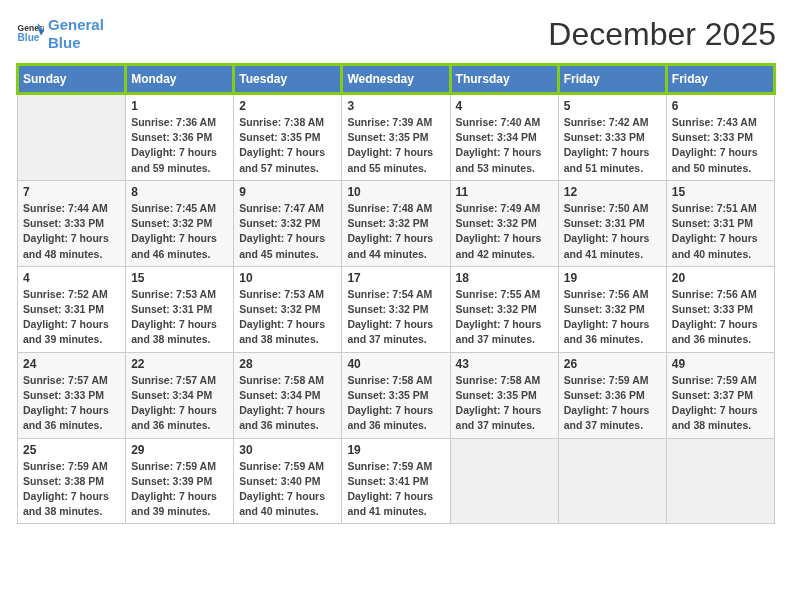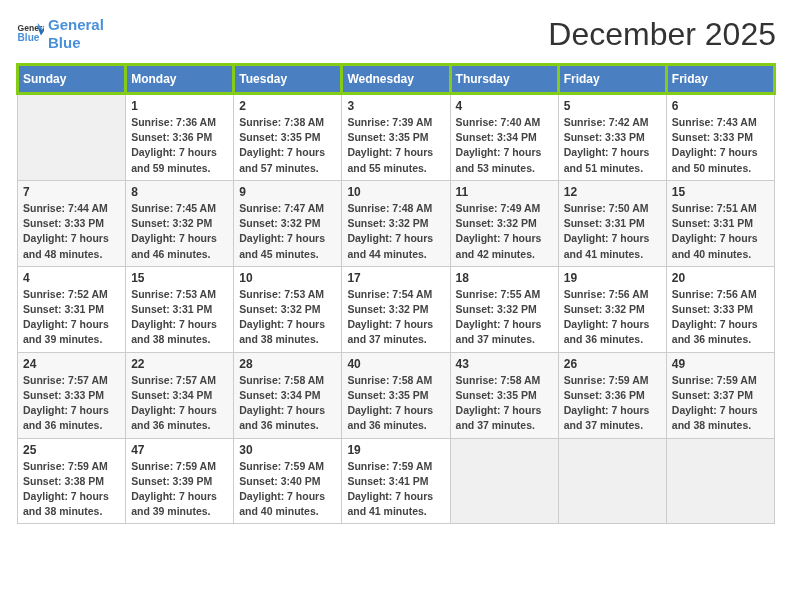--- a/index.html
+++ b/index.html
@@ -237,21 +237,21 @@
           <div class="day-number">49</div>
           <div class="day-info">Sunrise: 7:59 AM<br>Sunset: 3:37 PM<br>Daylight: 7 hours<br>and 38 minutes.</div>
         </td>
       </tr>
       <tr>
         <td>
           <div class="day-number">25</div>
           <div class="day-info">Sunrise: 7:59 AM<br>Sunset: 3:38 PM<br>Daylight: 7 hours<br>and 38 minutes.</div>
         </td>
         <td>
-          <div class="day-number">47</div>
+          <div class="day-number">29</div>
           <div class="day-info">Sunrise: 7:59 AM<br>Sunset: 3:39 PM<br>Daylight: 7 hours<br>and 39 minutes.</div>
         </td>
         <td>
           <div class="day-number">30</div>
           <div class="day-info">Sunrise: 7:59 AM<br>Sunset: 3:40 PM<br>Daylight: 7 hours<br>and 40 minutes.</div>
         </td>
         <td>
           <div class="day-number">19</div>
           <div class="day-info">Sunrise: 7:59 AM<br>Sunset: 3:41 PM<br>Daylight: 7 hours<br>and 41 minutes.</div>
         </td>

